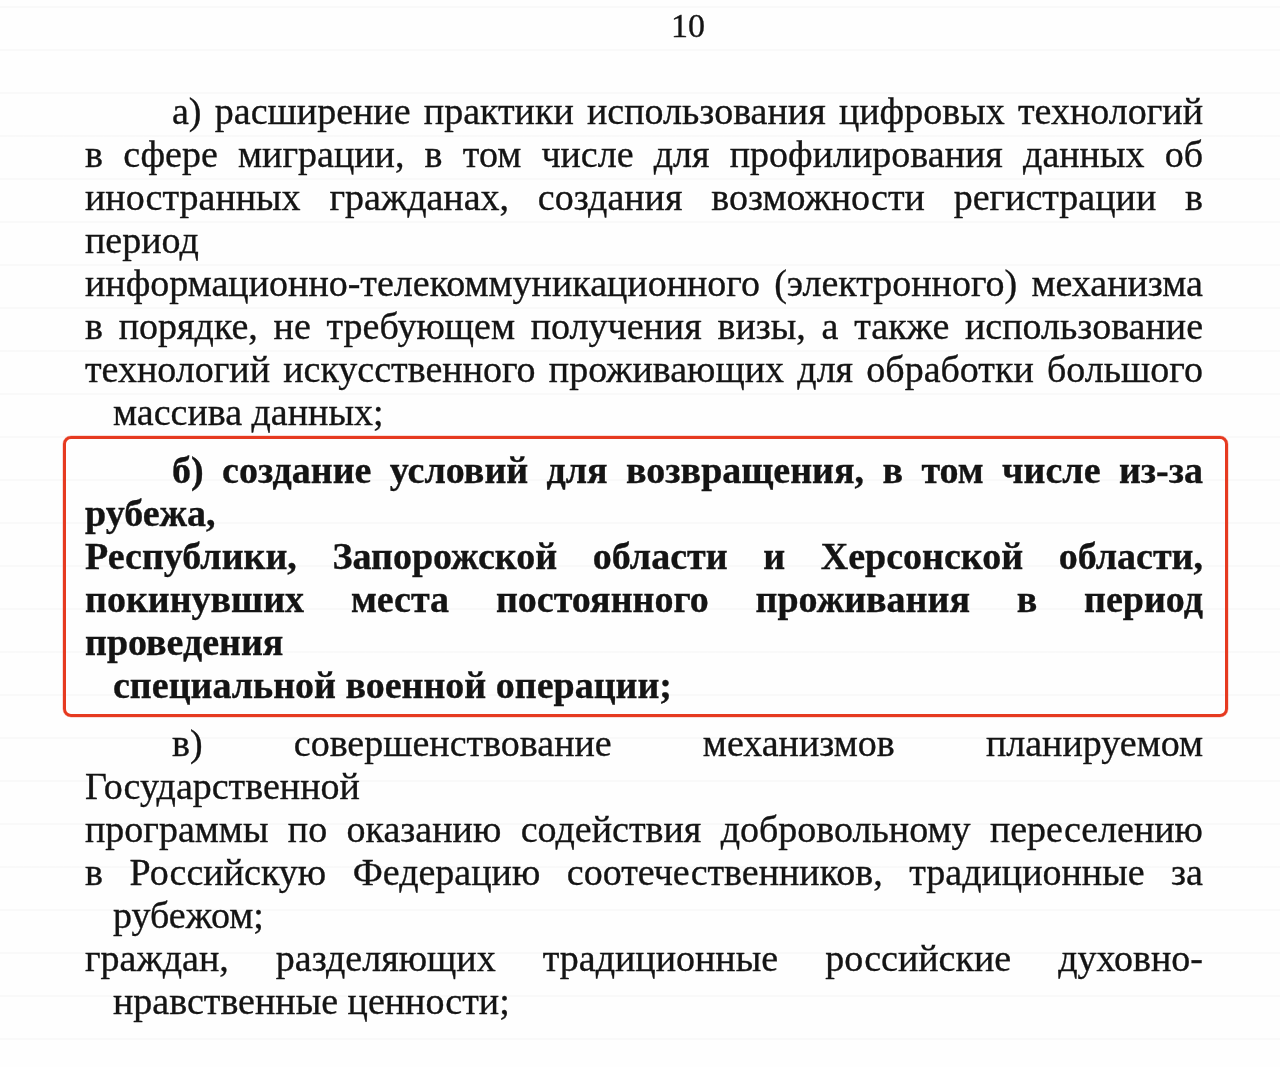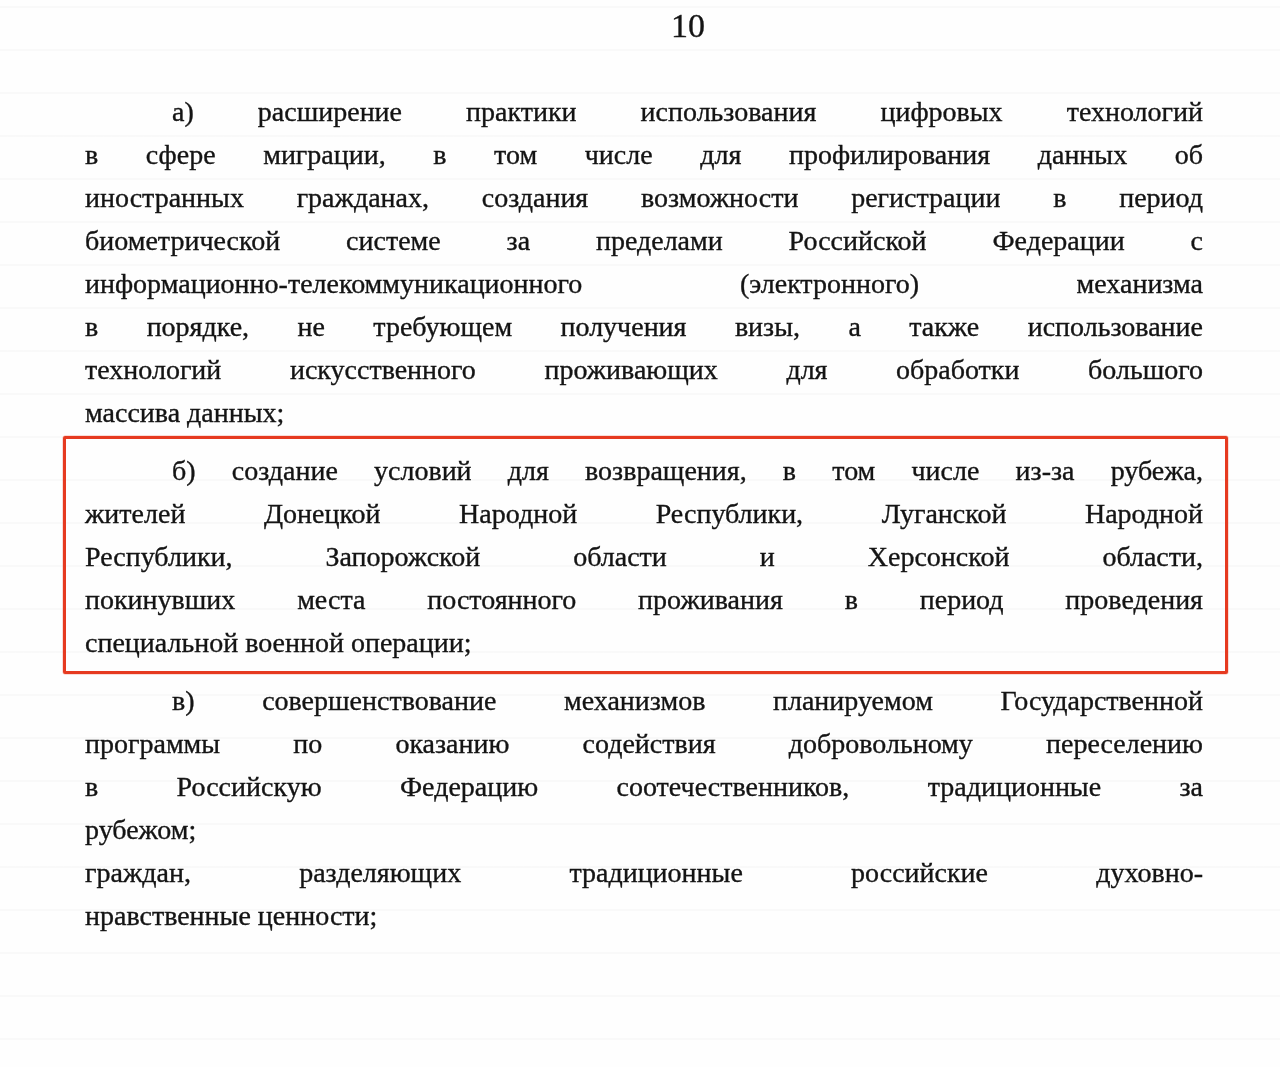--- a/index.html
+++ b/index.html
@@ -26,63 +26,62 @@
     margin-top: 6px;
     width: 100%;
     text-align: center;
     transform: translateX(48px);
     font-size: 34px;
     line-height: 40px;
     -webkit-text-stroke: 0.35px currentColor;
   }
   .doc-body {
     margin: 44px 77px 0 85px; 
-    font-size: 28px;
+    font-size: 38px;
     line-height: 43px;
     text-align: justify;
     -webkit-text-stroke: 0.35px currentColor;
   }
   .para { margin: 0; }
   .line {
     text-align: justify;
     text-align-last: justify;
     white-space: normal;
   }
   .line.first { text-indent: 87px; }
-  .line.last { text-align-last: left; }
+  .line.last { text-align-last: left; margin-left: 28px; }
   .para.highlighted {
     border: 3px solid var(--hl, #e63a20);
-    border-radius: 2px;
+    border-radius: 8px;
     margin-left: -22px;
     margin-right: -25px;
     margin-top: 2px;
     margin-bottom: 5px;
     padding: 10px 22px 7px 19px;
     box-shadow: 0 0 0 0.5px rgba(230,58,32,0.35);
+    font-weight: bold;
   }
 </style>
 </head>
 <body>
 
 <div class="page">
   <div class="page-number">10</div>
   <div class="doc-body">
       <div class="para">
         <div class="line first">а) расширение практики использования цифровых технологий</div>
         <div class="line">в сфере миграции, в том числе для профилирования данных об</div>
         <div class="line">иностранных гражданах, создания возможности регистрации в период</div>
-        <div class="line">биометрической системе за пределами Российской Федерации с</div>
         <div class="line">информационно-телекоммуникационного (электронного) механизма</div>
         <div class="line">в порядке, не требующем получения визы, а также использование</div>
         <div class="line">технологий искусственного проживающих для обработки большого</div>
         <div class="line last">массива данных;</div>
       </div>
       <div class="para highlighted">
         <div class="line first">б) создание условий для возвращения, в том числе из-за рубежа,</div>
-        <div class="line">жителей Донецкой Народной Республики, Луганской Народной</div>
         <div class="line">Республики, Запорожской области и Херсонской области,</div>
         <div class="line">покинувших места постоянного проживания в период проведения</div>
         <div class="line last">специальной военной операции;</div>
       </div>
       <div class="para">
         <div class="line first">в) совершенствование механизмов планируемом Государственной</div>
         <div class="line">программы по оказанию содействия добровольному переселению</div>
         <div class="line">в Российскую Федерацию соотечественников, традиционные за</div>
         <div class="line last">рубежом;</div>
       </div>

